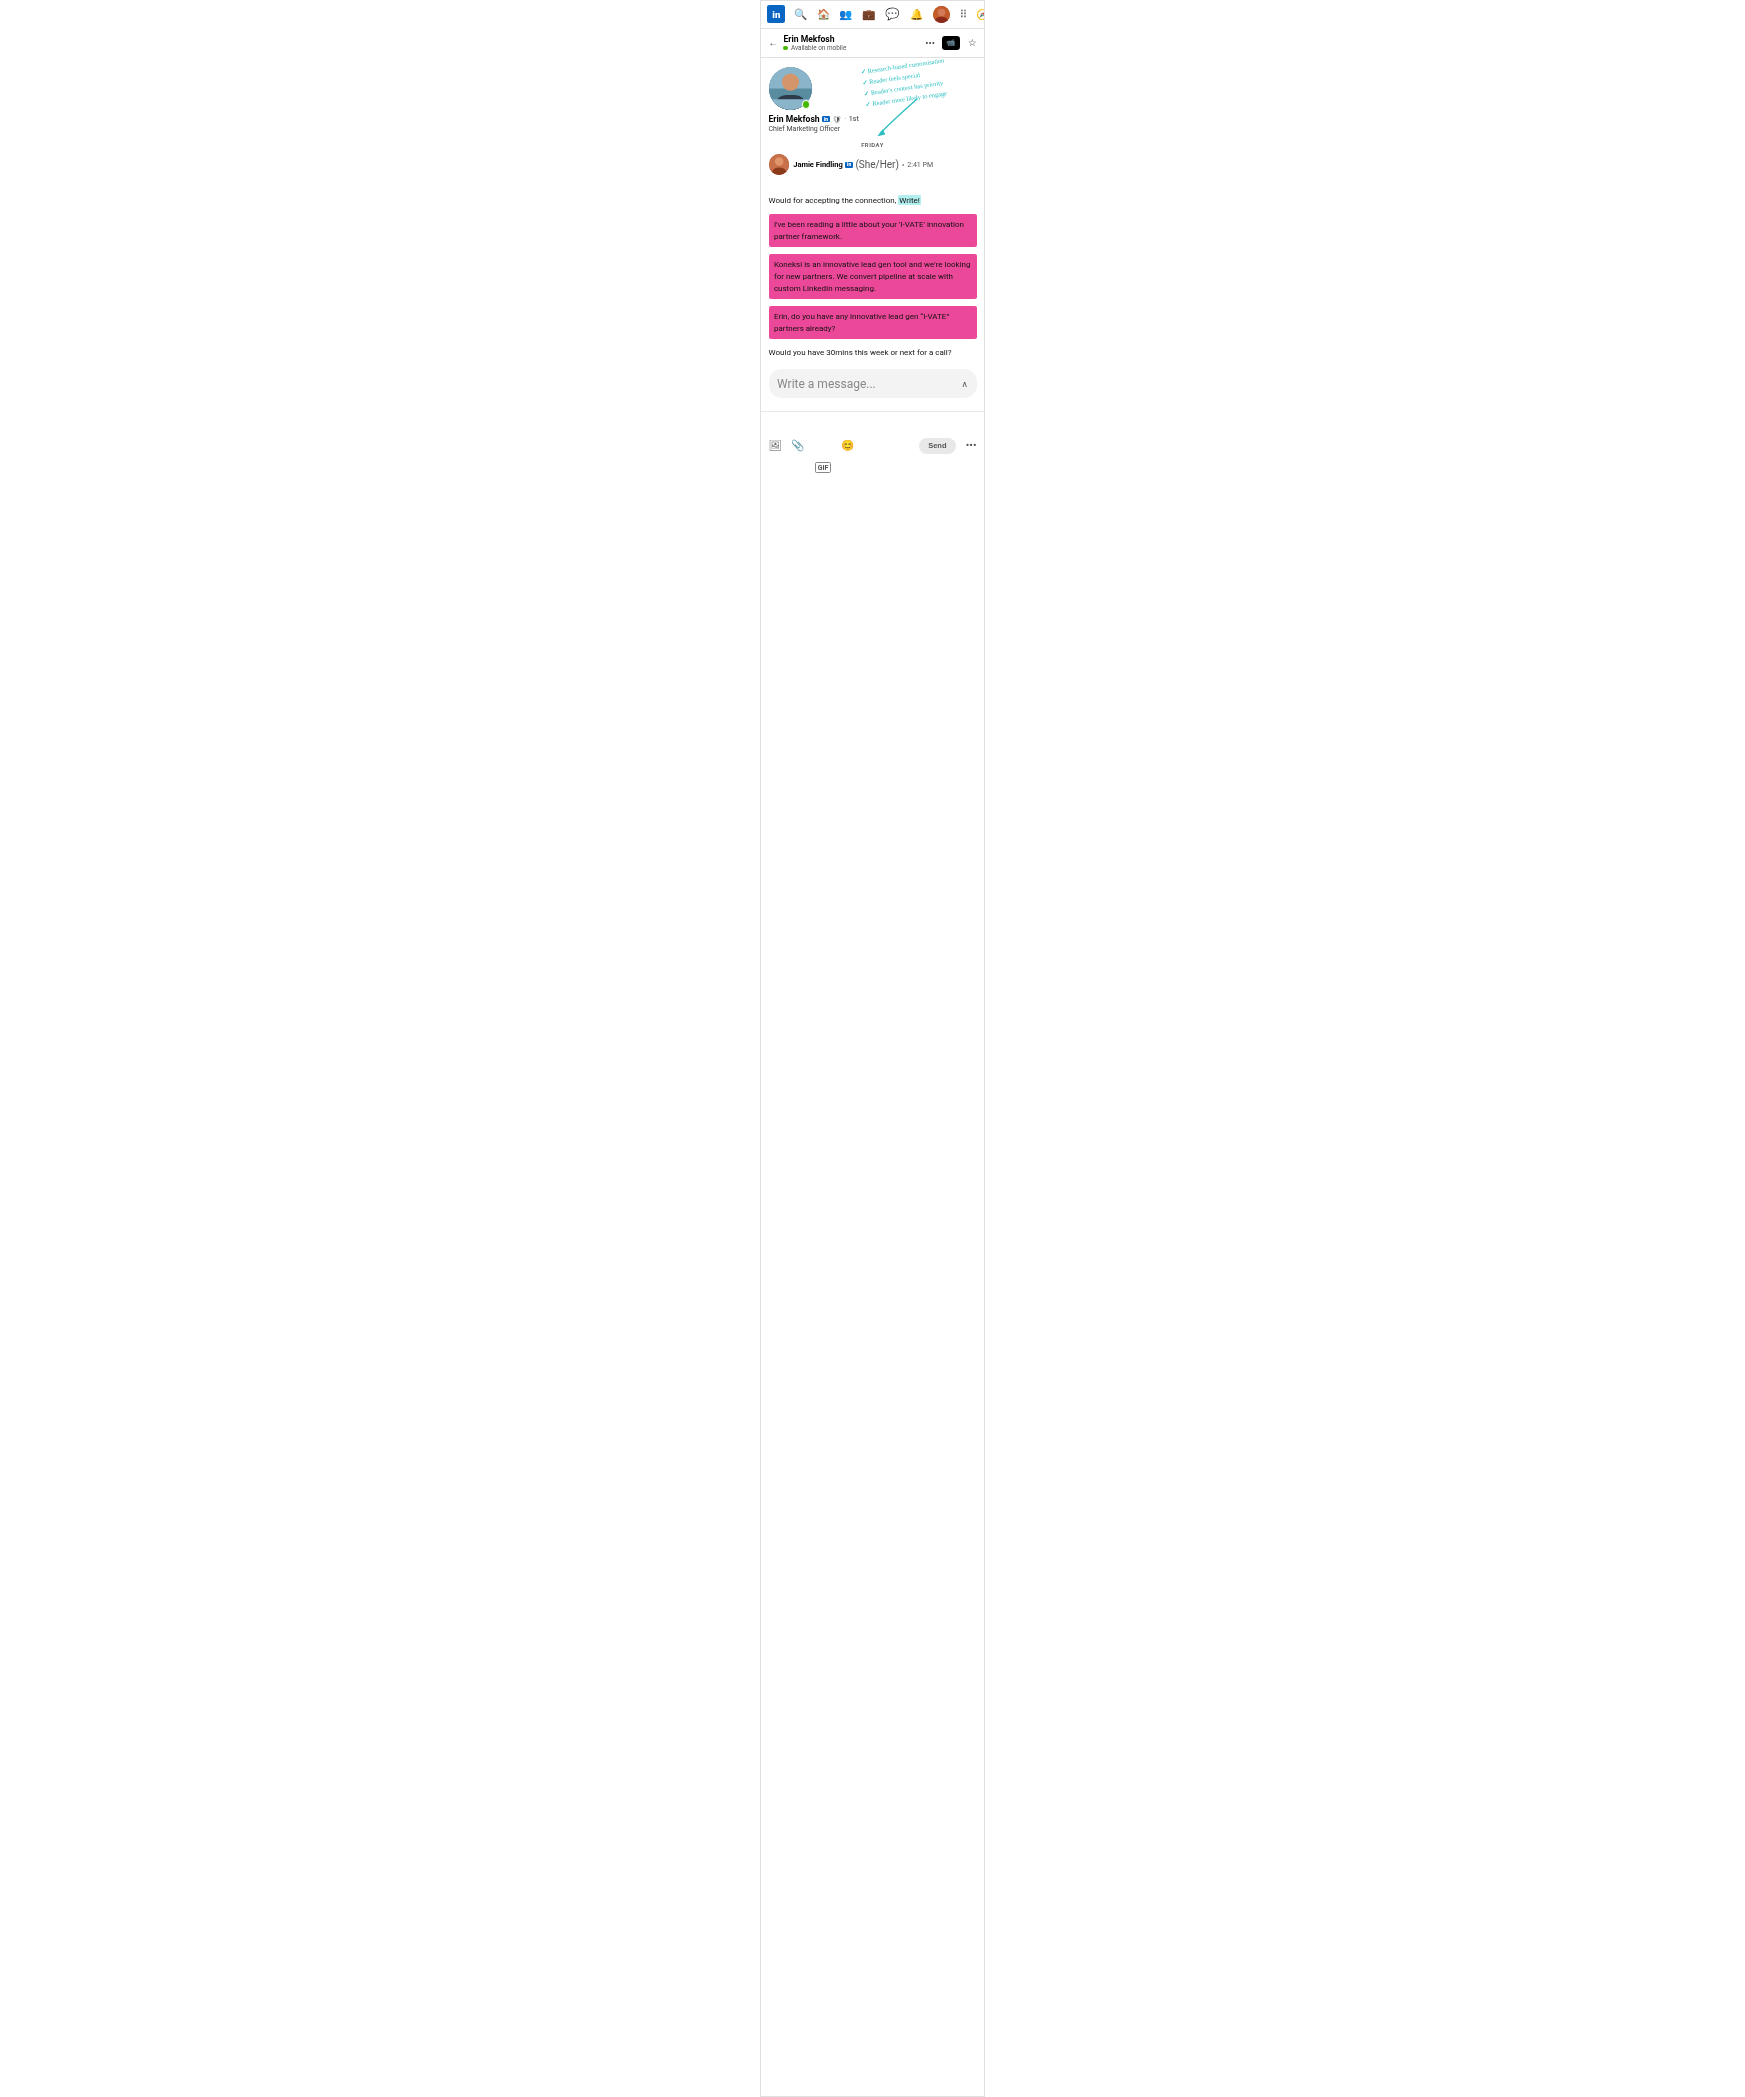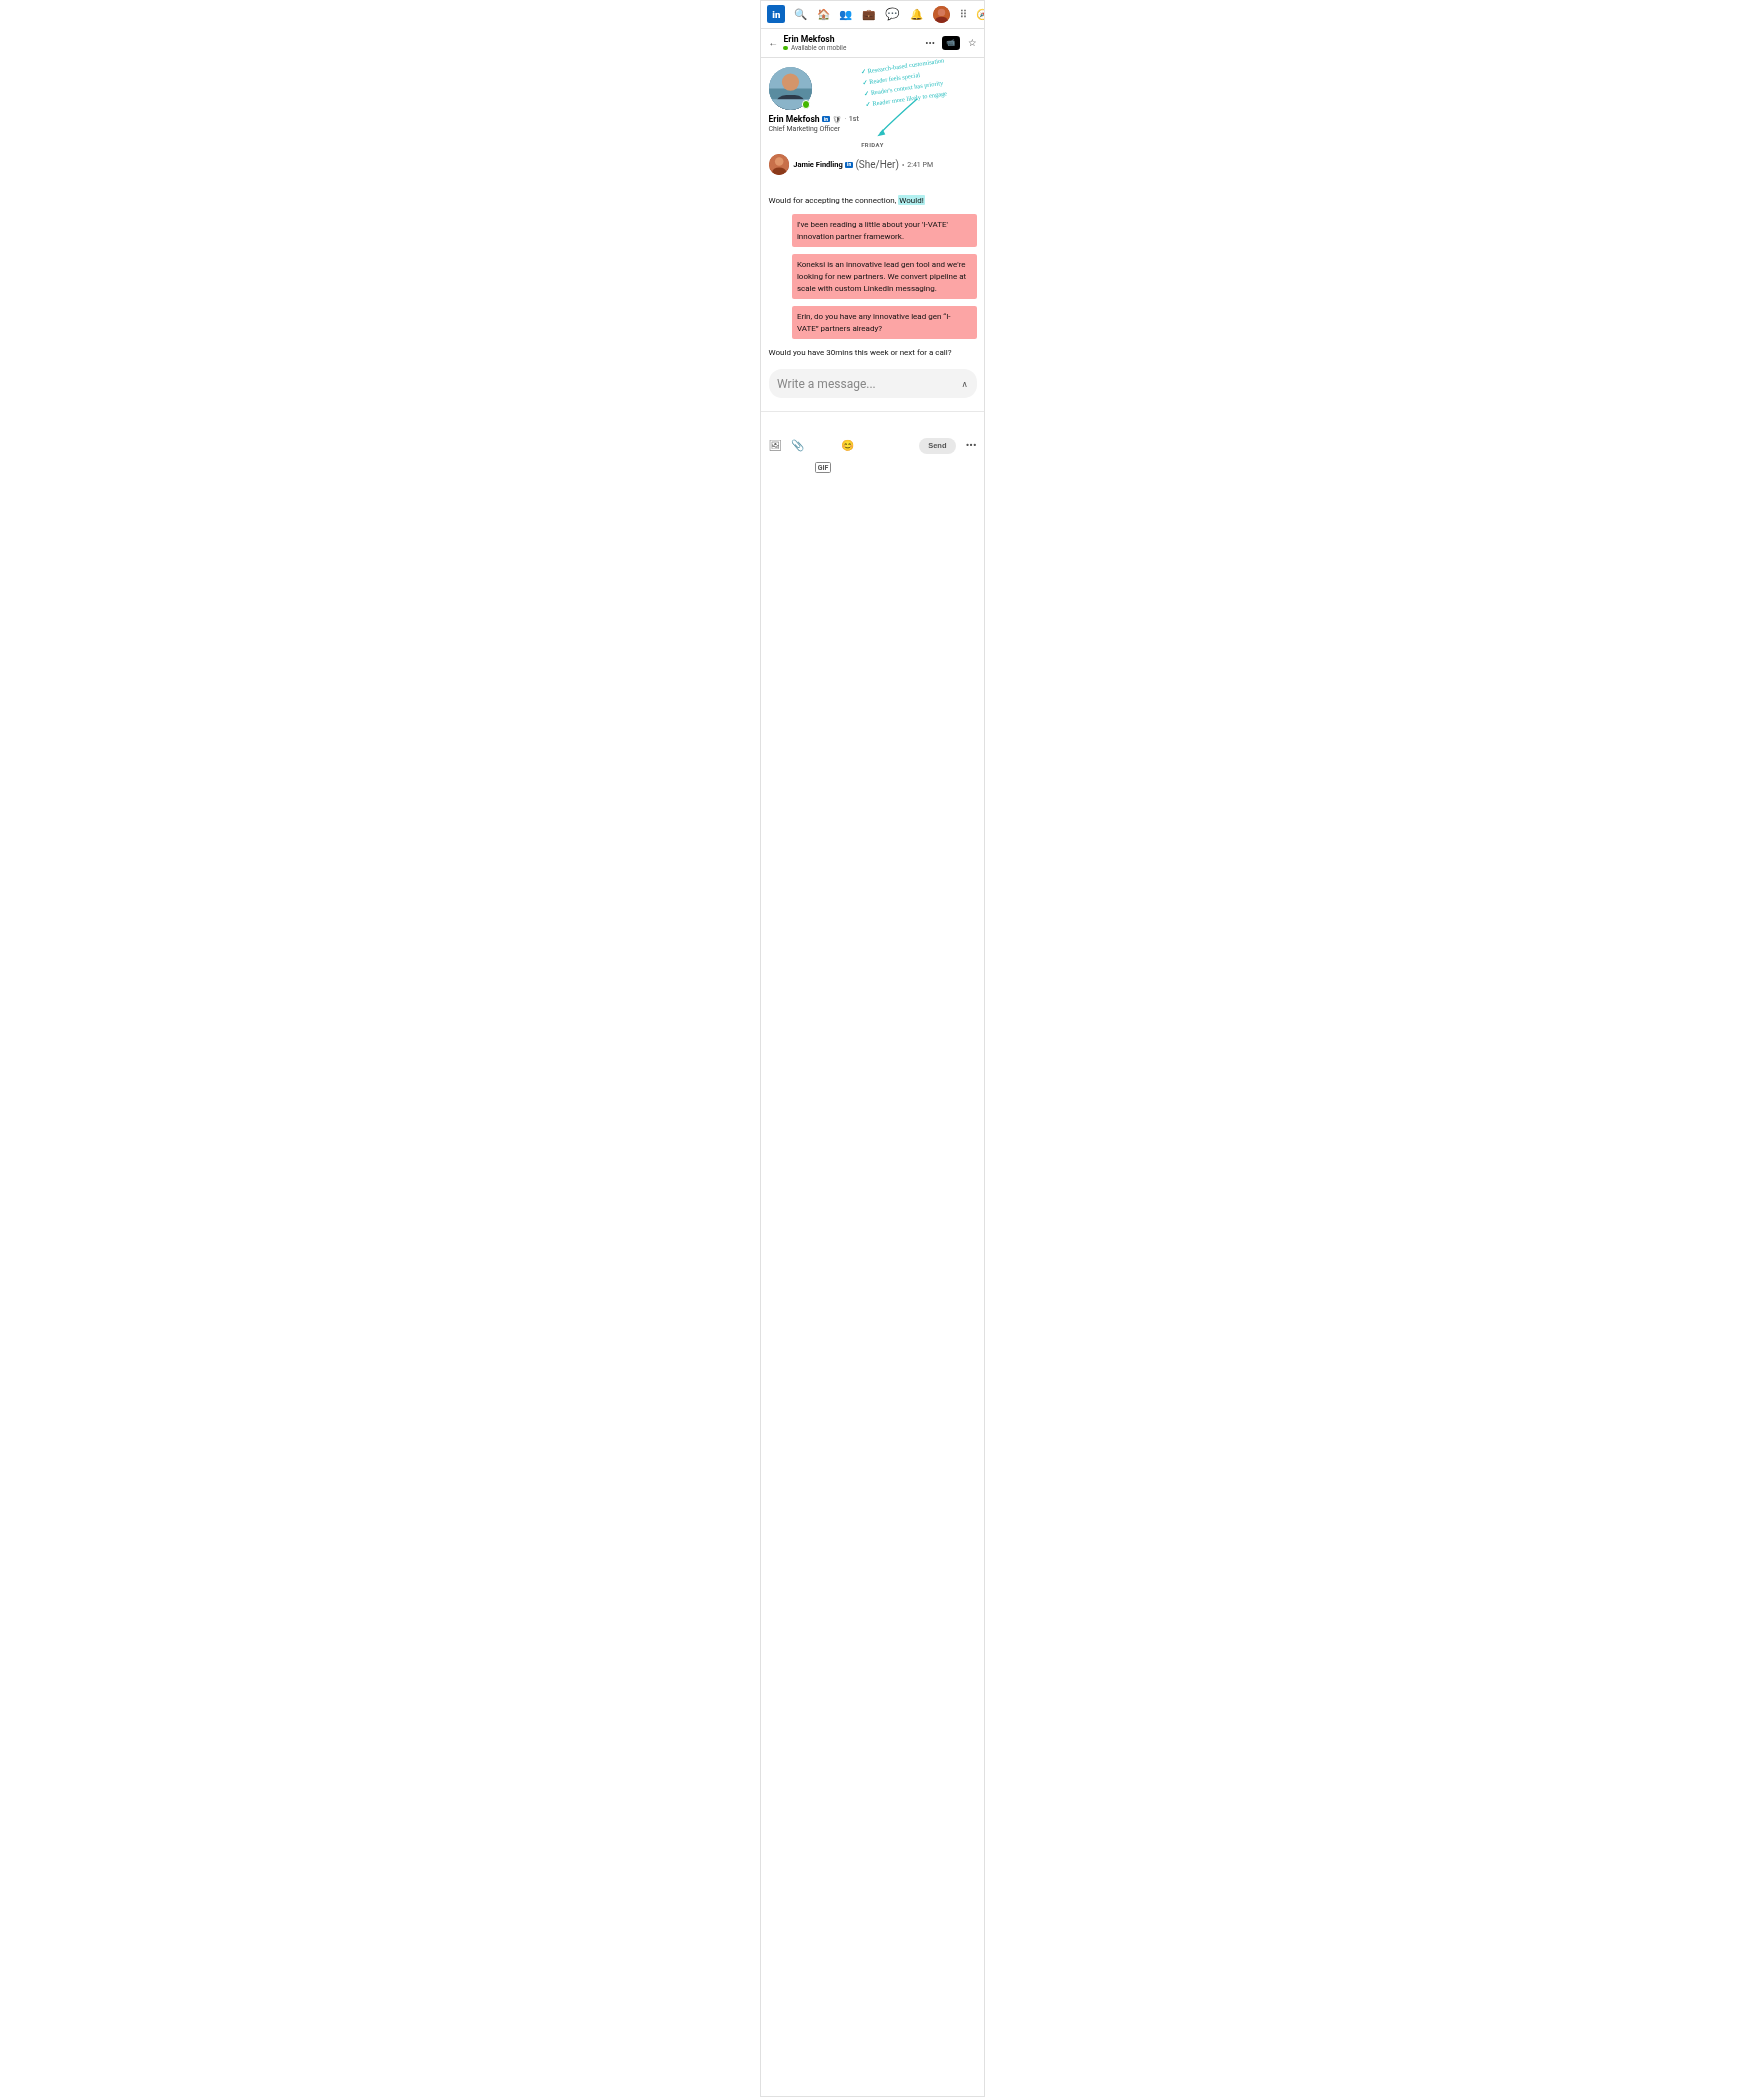--- a/index.html
+++ b/index.html
@@ -249,28 +249,27 @@
       font-size: 8px;
       line-height: 1.5;
       color: #111;
     }
     .highlight-name {
       background: #b2f0f0;
       padding: 0.5px 1.1px;
       border-radius: 1.1px;
     }
     .highlight-block {
-      background: #fca5a5;
+      background: #ec4899;
       padding: 4.3px 5.4px;
       border-radius: 2.1px;
       margin-bottom: 7.5px;
       font-size: 8px;
       line-height: 1.5;
       color: #111;
-      margin-left: 23px;
     }
 
     
     .message-input-section {
       margin-top: 10.7px;
       background: #f3f3f3;
       border-radius: 13px;
       padding: 7.5px 8.6px;
       display: flex;
       align-items: center;
@@ -425,21 +424,21 @@
     <div class="sender-info">
       <span class="sender-name">Jamie Findling</span>
       <span class="li-badge">in</span>
       <span class="sender-pronoun">(She/Her)</span>
       <span style="color:#888;">•</span>
       <span class="sender-time">2:41 PM</span>
     </div>
   </div>
 
   <div class="message-block">
-    <span>Would for accepting the connection, </span><span class="highlight-name">Would!</span>
+    <span>Would for accepting the connection, </span><span class="highlight-name">Write!</span>
   </div>
 
   <div class="highlight-block">I've been reading a little about your 'I-VATE' innovation partner framework.</div>
 
   <div class="highlight-block">Koneksi is an innovative lead gen tool and we're looking for new partners. We convert pipeline at scale with custom LinkedIn messaging.</div>
 
   <div class="highlight-block">Erin, do you have any innovative lead gen “I-VATE” partners already?</div>
 
   <div class="message-block">Would you have 30mins this week or next for a call?</div>
 

